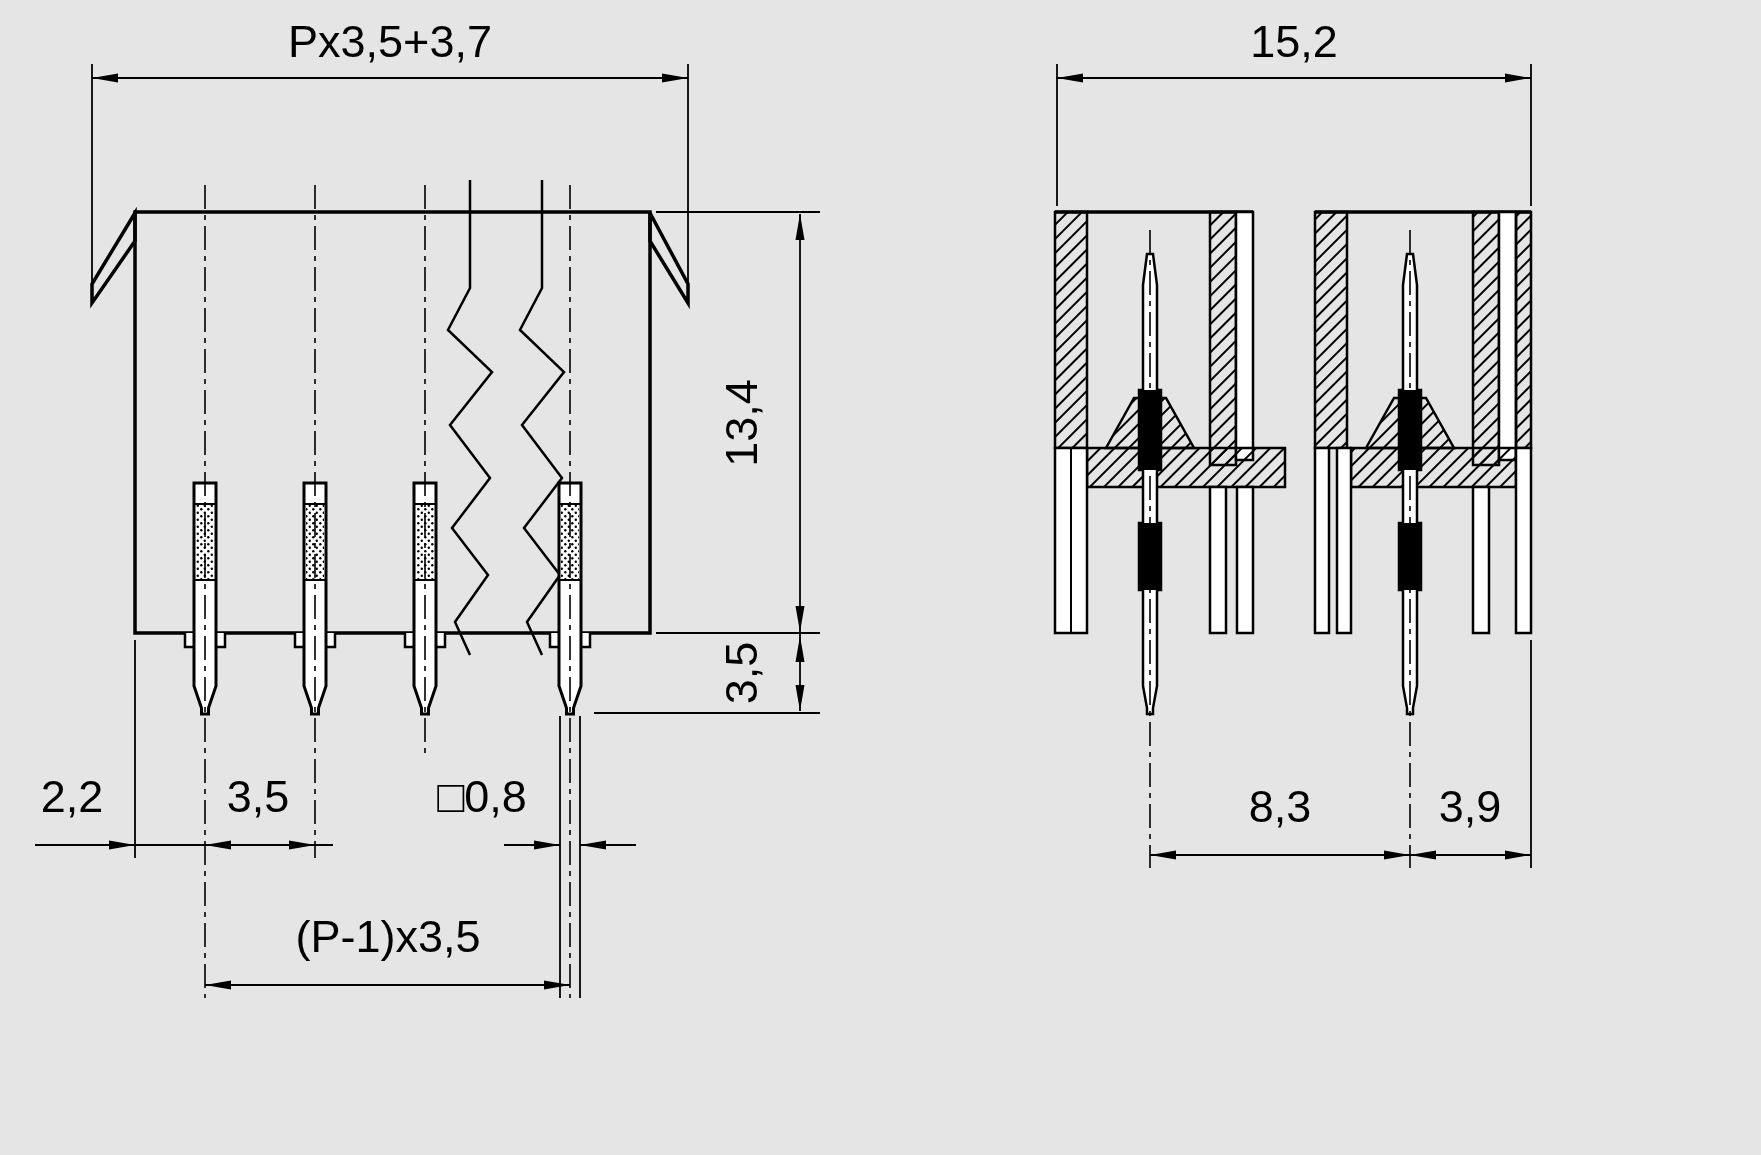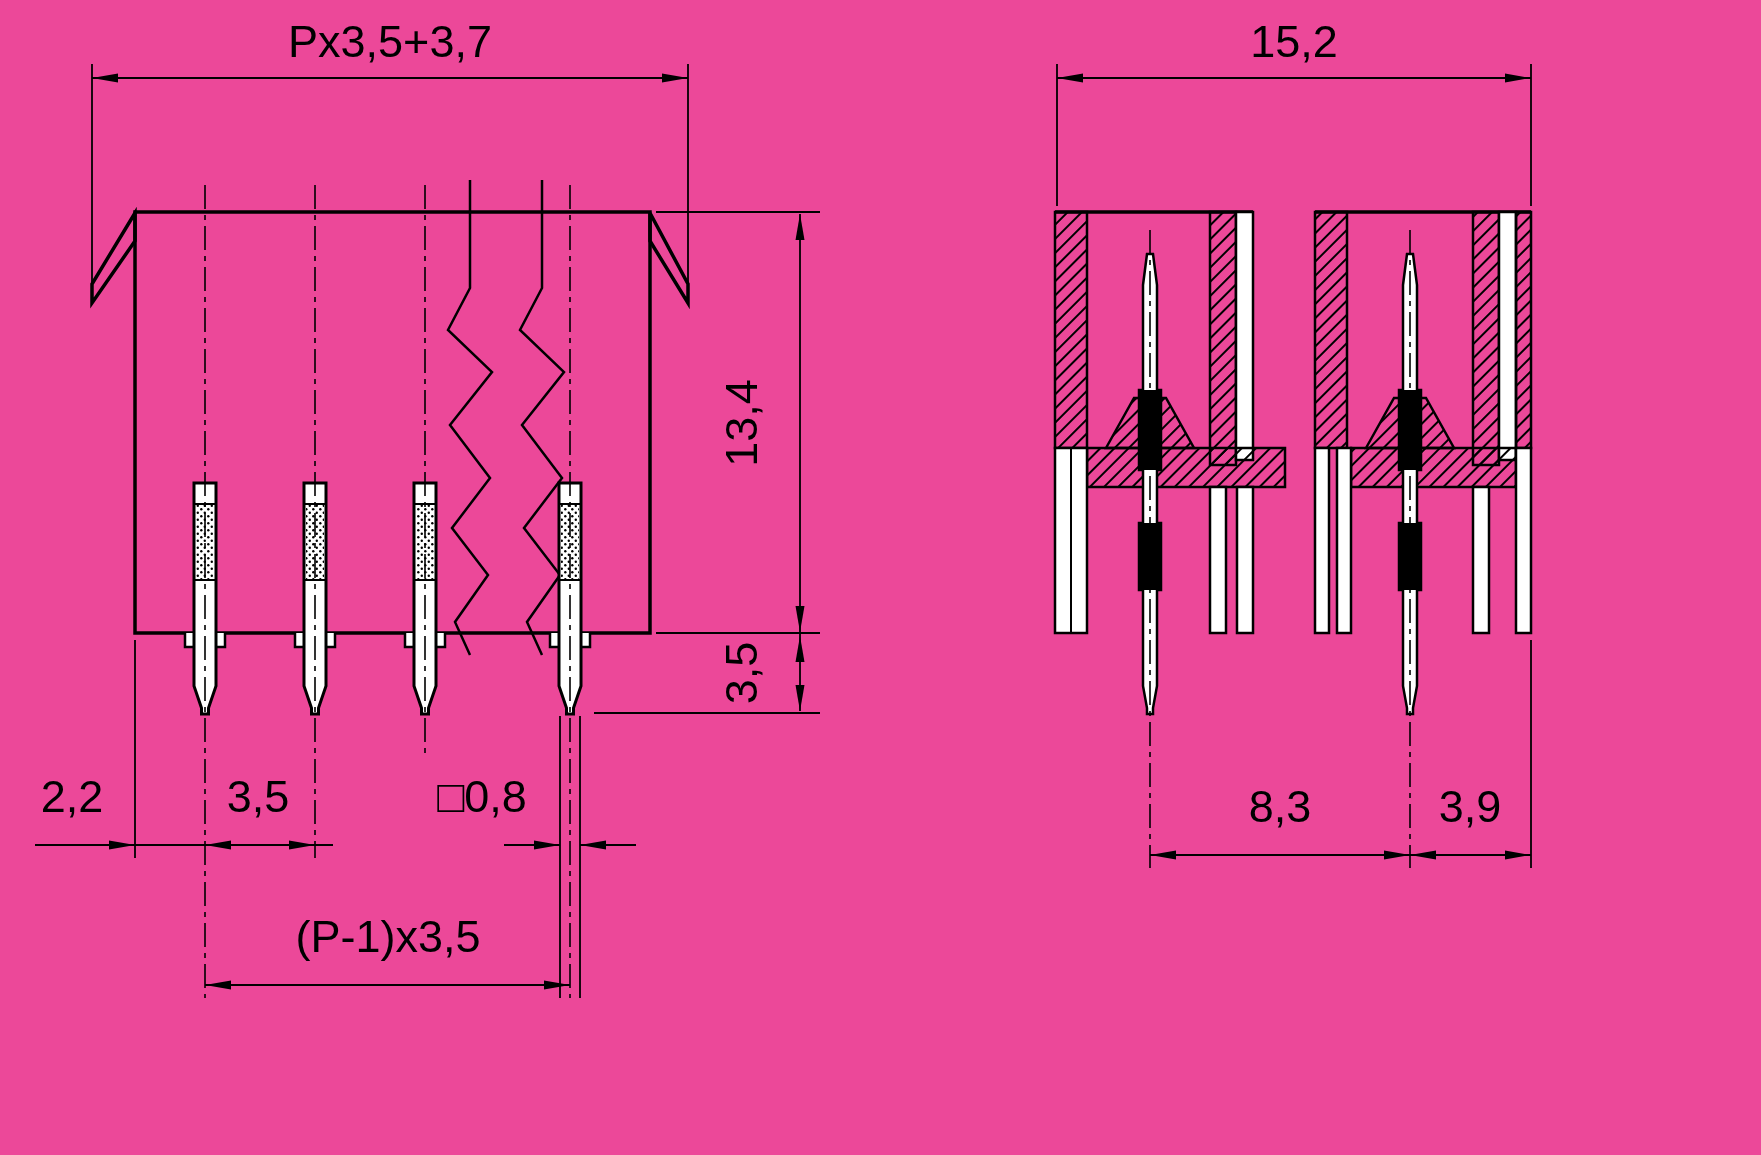--- a/index.html
+++ b/index.html
@@ -1,16 +1,16 @@
 <!DOCTYPE html>
 <html><head>
 <meta charset="utf-8">
 <style>
   html,body{margin:0;padding:0;background:#ffffff;}
-  .stage{position:relative;width:1761px;height:1155px;background:#ec4899;overflow:hidden;}
+  .stage{position:relative;width:1761px;height:1155px;background:#e5e5e5;overflow:hidden;}
   svg{display:block;}
   .outline{fill:none;stroke:#000;stroke-width:3.5;stroke-linejoin:miter;}
   .med{fill:none;stroke:#000;stroke-width:2.5;stroke-linejoin:miter;}
   .thin{fill:none;stroke:#000;stroke-width:1.8;}
   .cl{fill:none;stroke:#000;stroke-width:1.6;stroke-dasharray:24 6 5 6;}
   .hatch{fill:url(#hatchp);stroke:#000;stroke-width:2.5;}
   .wfill{fill:#fff;stroke:#000;stroke-width:2.5;}
   .arrow{fill:#000;stroke:none;}
   .dimtxt{font-family:"Liberation Sans","DejaVu Sans",sans-serif;font-size:45px;fill:#000;}
 </style>

